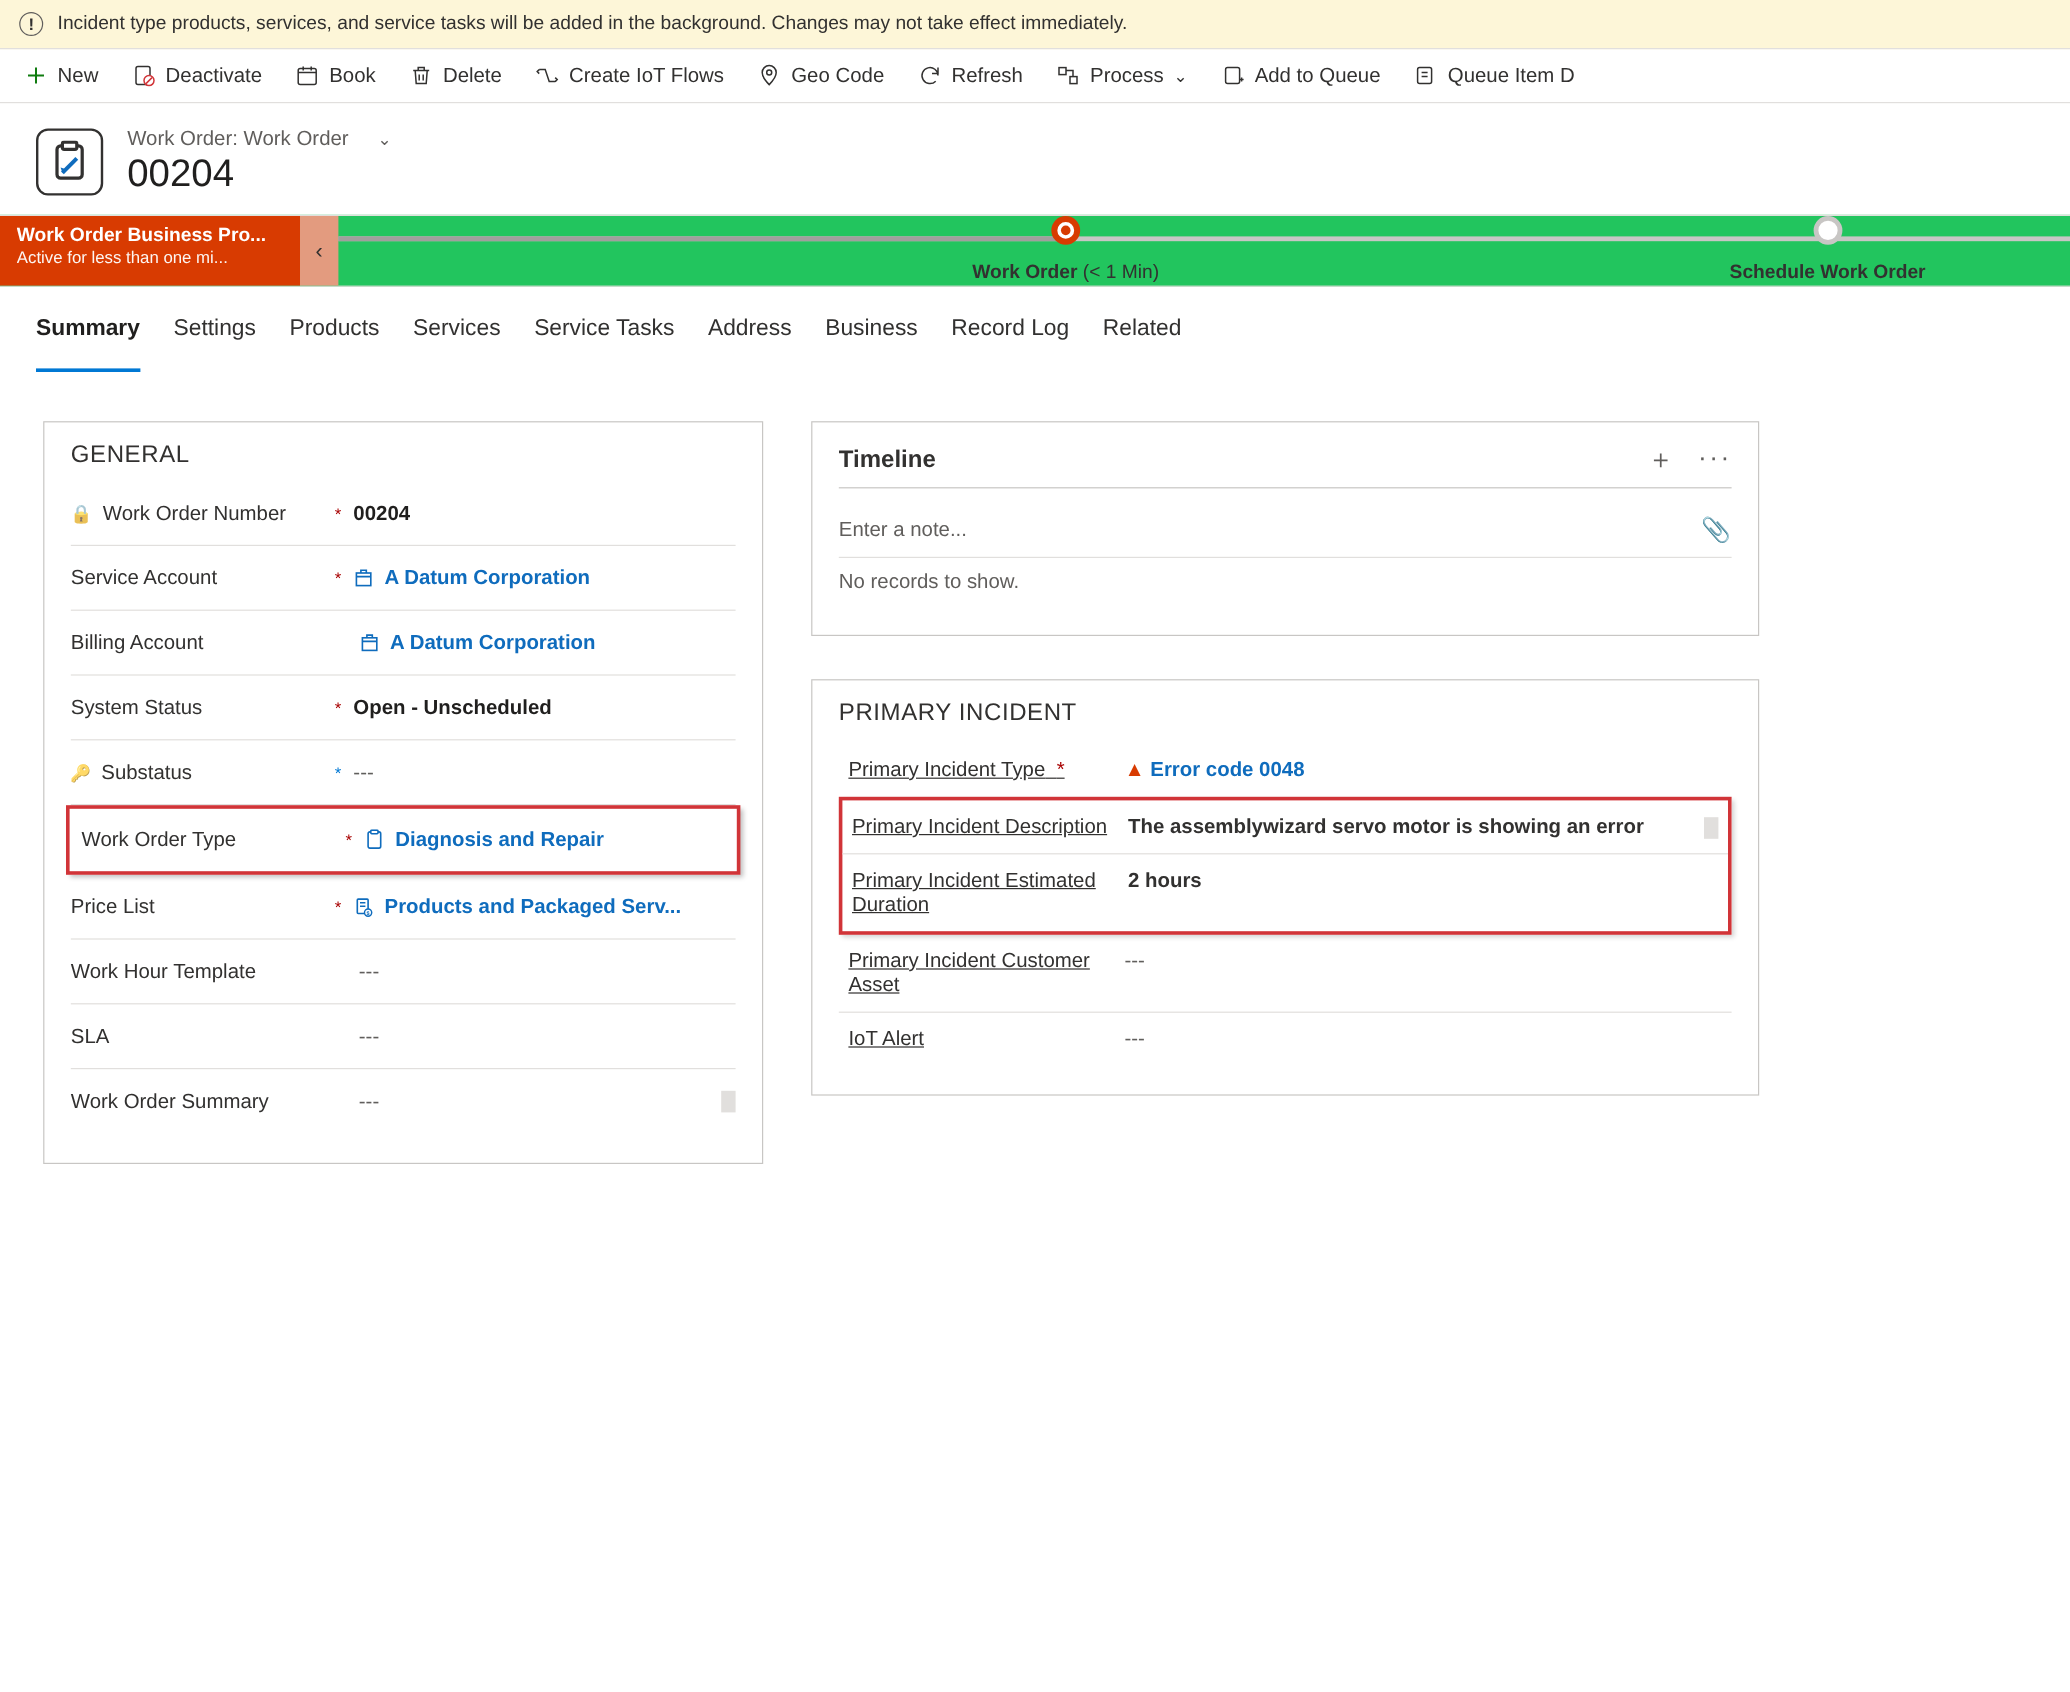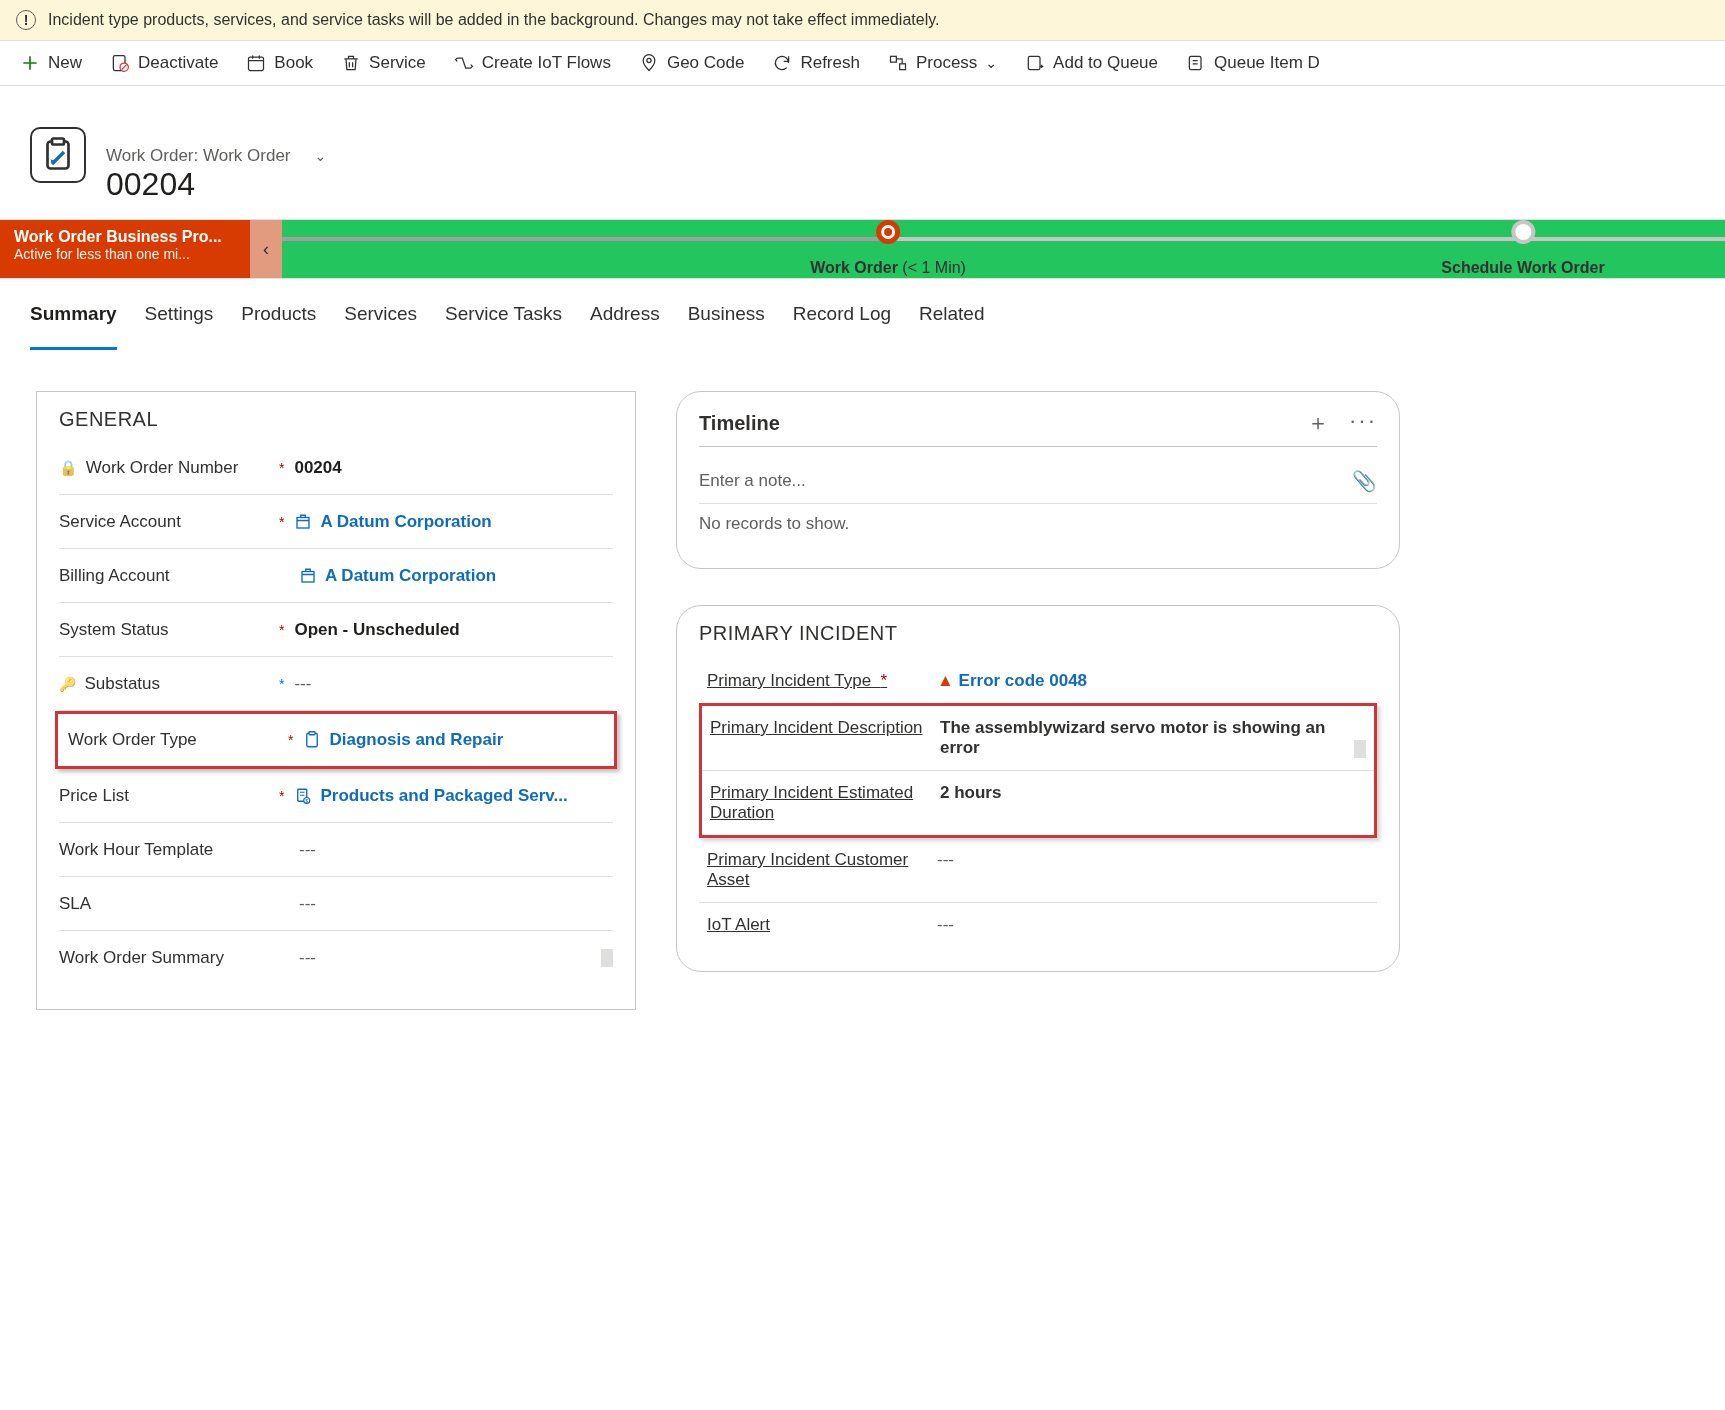--- a/index.html
+++ b/index.html
@@ -55,21 +55,21 @@
       width: 56px; height: 56px;
       border: 2px solid #323130;
       border-radius: 10px;
       display: flex;
       align-items: center;
       justify-content: center;
     }
     .header .title-block .form-label {
       font-size: 17px;
       color: #605e5c;
-      display: flex; align-items: center; gap: 24px; margin-top: 40px;
+      display: flex; align-items: center; gap: 24px;
     }
     .header .title-block .record-title {
       font-size: 32px;
       font-weight: 400;
       color: #201f1e;
     }
     .bpf {
       display: flex;
       align-items: stretch;
       background: #22c55e;
@@ -168,21 +168,21 @@
       display: flex;
       gap: 40px;
       padding: 40px 30px;
       align-items: flex-start;
     }
     .panel {
       border: 1px solid #c8c6c4;
       padding: 16px 22px 24px 22px;
     }
     .panel.left { width: 600px; }
-    .panel.right { width: 724px; border-radius: 25px; }
+    .panel.right { width: 790px; }
     .panel-title {
       font-size: 20px;
       letter-spacing: .5px;
       color: #323130;
       margin-bottom: 10px;
     }
     .timeline-header {
       display: flex;
       align-items: center;
       justify-content: space-between;
@@ -292,21 +292,21 @@
     <svg viewBox="0 0 24 24">
         <rect x="3" y="5" width="18" height="16" rx="2" stroke="#323130" stroke-width="1.5" fill="none"></rect>
         <path d="M3 9h18M8 3v4M16 3v4" stroke="#323130" stroke-width="1.5"></path>
       </svg>
     <span>Book</span>
   </div>
   <div class="cmd">
     <svg viewBox="0 0 24 24">
         <path d="M4 7h16M9 7V4h6v3M6 7l1 13h10l1-13M10 11v6M14 11v6" stroke="#323130" stroke-width="1.5" fill="none"></path>
       </svg>
-    <span>Service</span>
+    <span>Delete</span>
   </div>
   <div class="cmd">
     <svg viewBox="0 0 24 24">
         <path d="M4 6h6l4 12h6M4 6l-2 2 2 2M20 18l2-2-2-2" stroke="#323130" stroke-width="1.5" fill="none"></path>
       </svg>
     <span>Create IoT Flows</span>
   </div>
   <div class="cmd">
     <svg viewBox="0 0 24 24">
         <path d="M12 21s7-7 7-12a7 7 0 10-14 0c0 5 7 12 7 12z" stroke="#323130" stroke-width="1.5" fill="none"></path>

